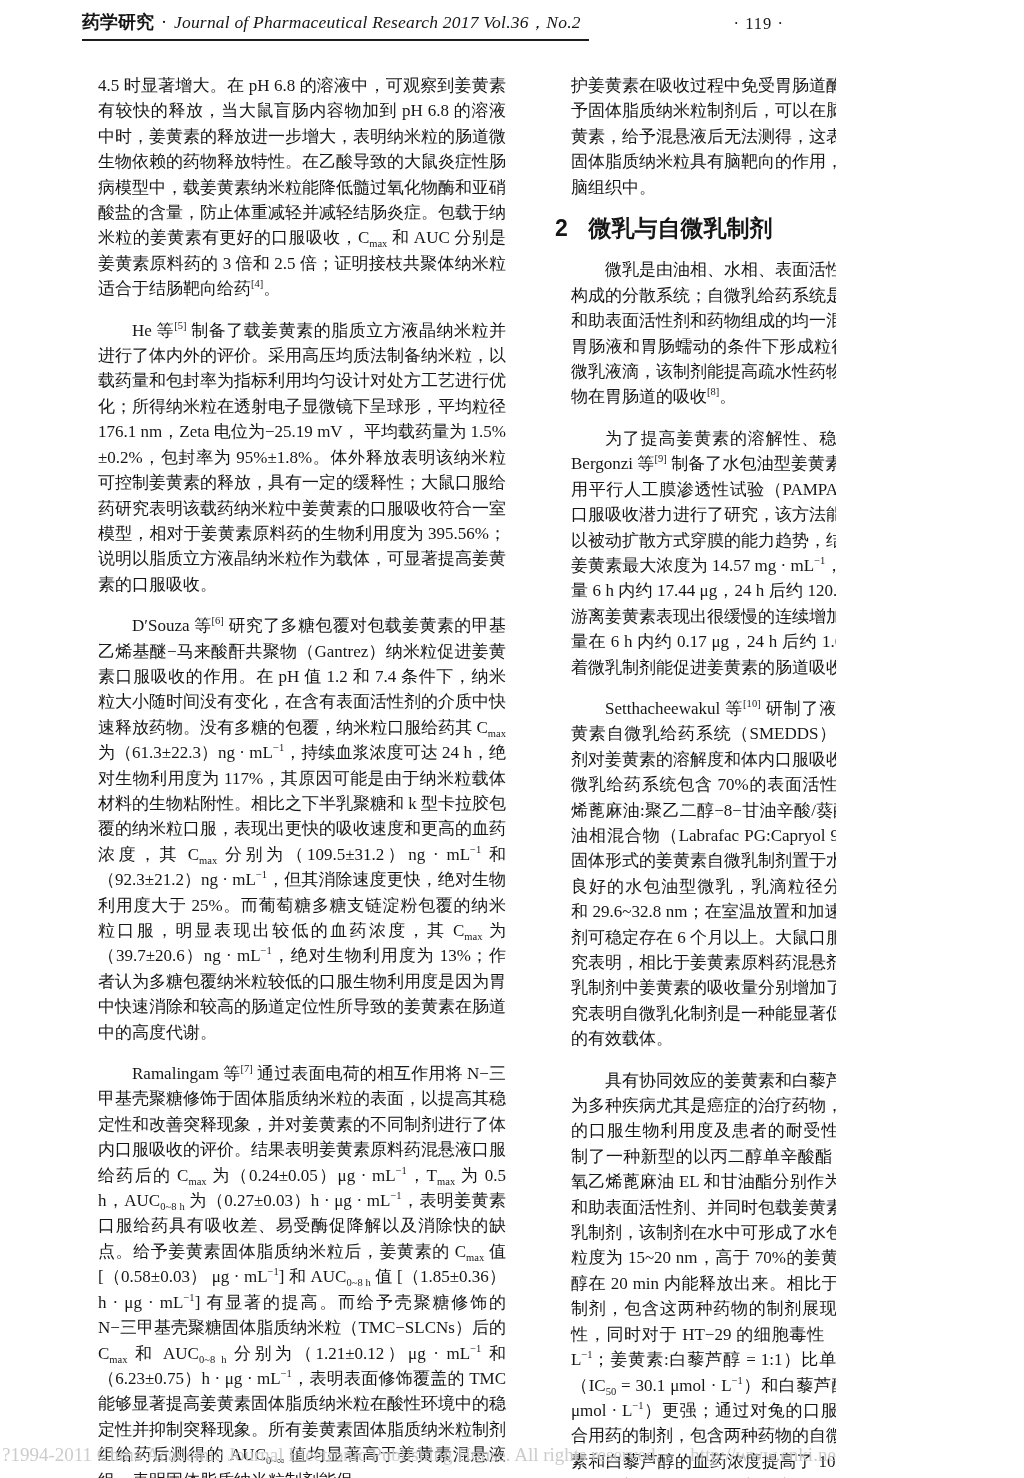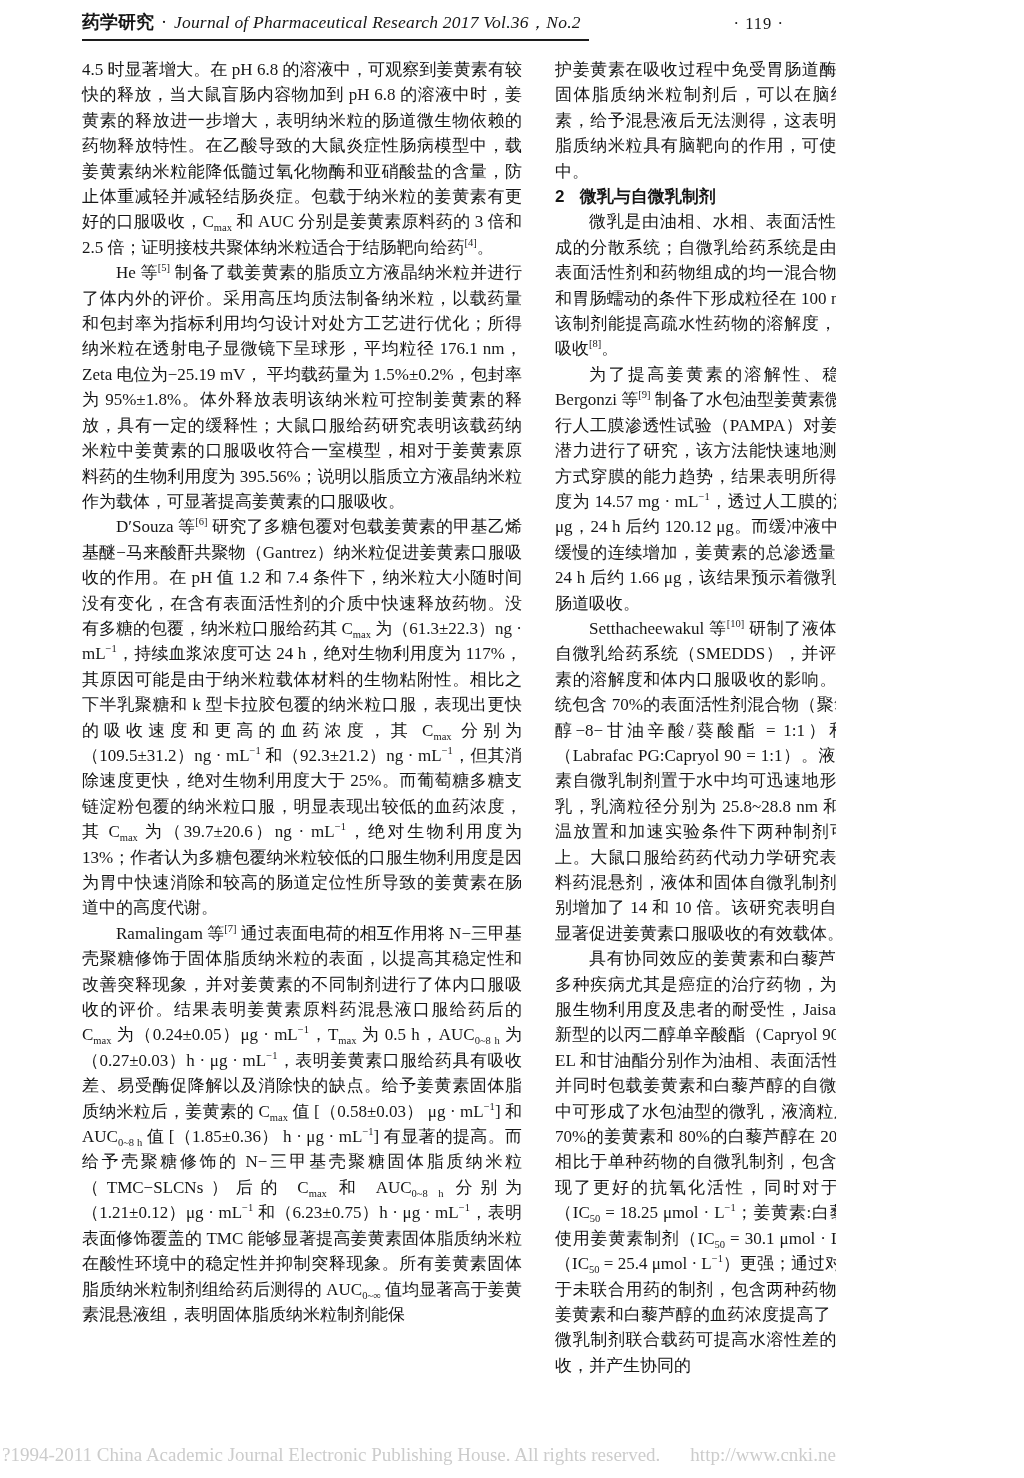--- a/index.html
+++ b/index.html
@@ -35,28 +35,28 @@
   .col{
     position:absolute;
     top:57px;
     width:440px;
     font-size:17px;
     line-height:25.4px;
     text-align:justify;
   }
   .col-left{left:82px;}
   .col-right{left:555px;}
-  p.para{margin:0;padding:0;}
+  p.para{margin:16px;padding:0;}
   p.indent{text-indent:2em;}
   sub,sup{font-size:0.62em;line-height:0;}
   sup{vertical-align:super;}
   sub{vertical-align:sub;}
   h2.sec{
     margin:0;padding:0;
-    font-size:17px;
+    font-size:23px;
     line-height:25.4px;
     font-weight:bold;
     font-family:"Liberation Sans","DejaVu Sans",sans-serif;
     text-align:left;
   }
   h2.sec .sec-num{margin-right:0.9em;}
   
   .footer{
     position:absolute;
     left:2px;

